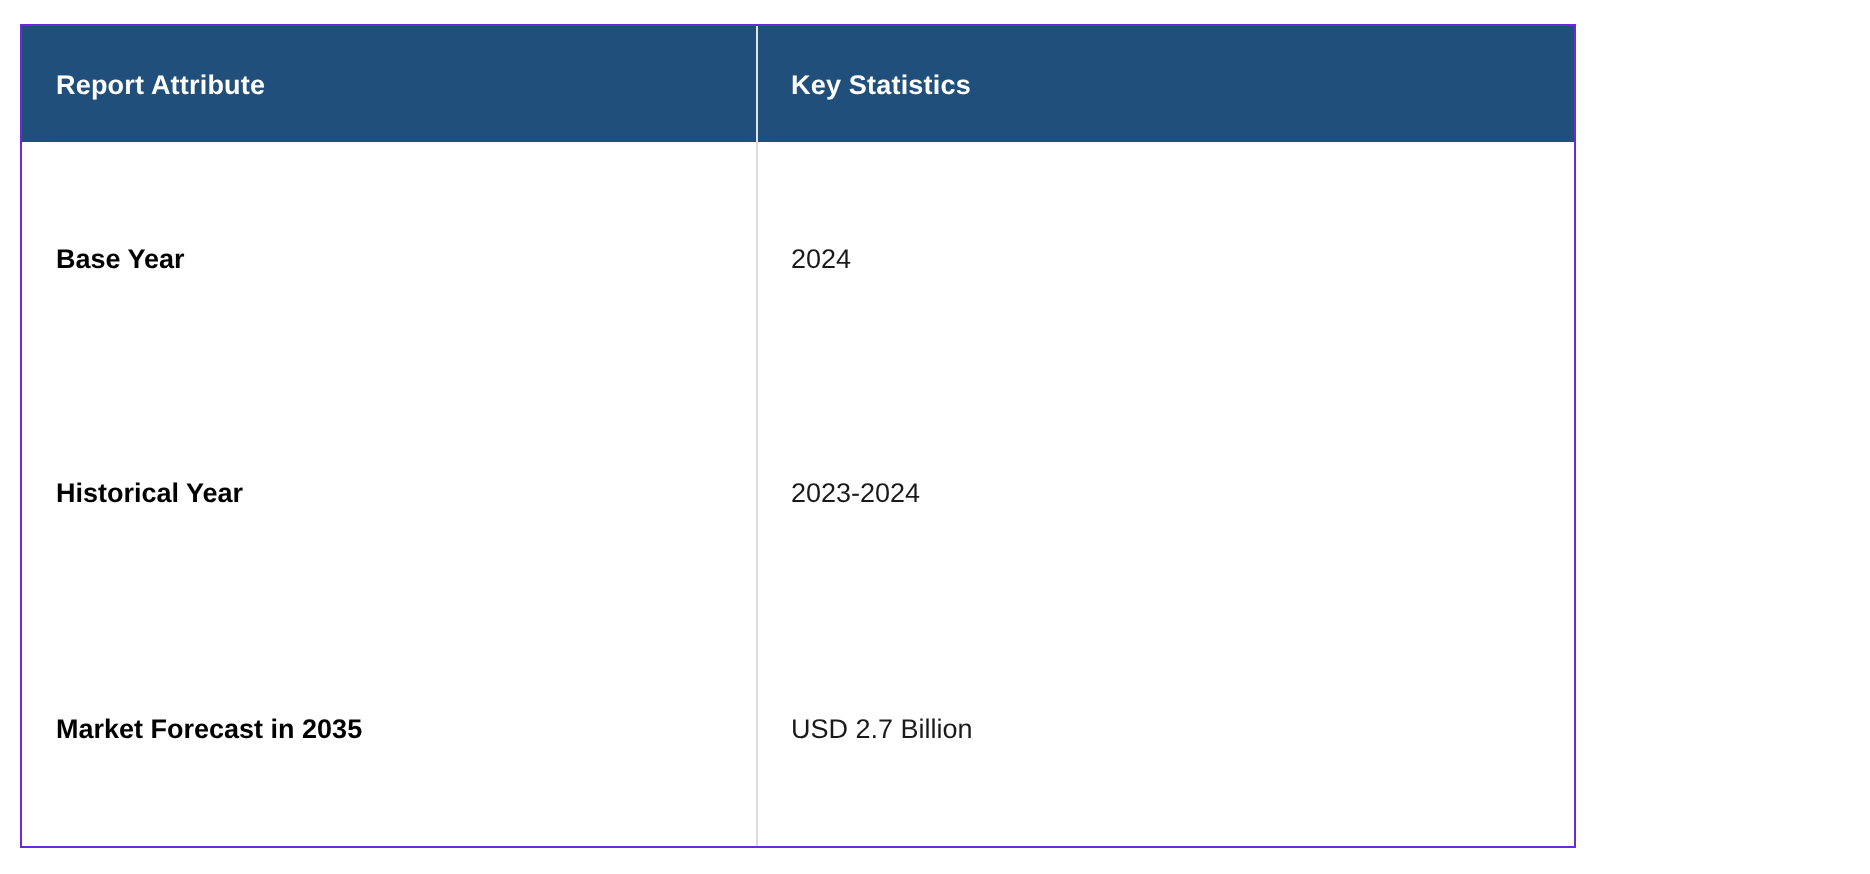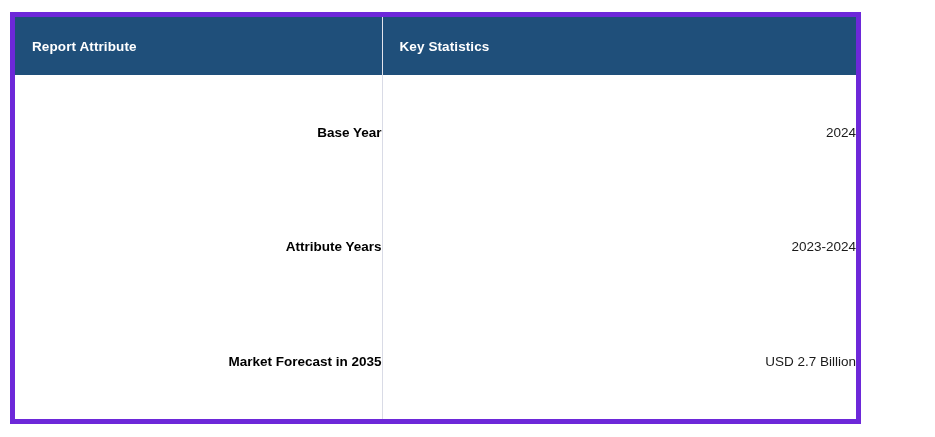--- a/index.html
+++ b/index.html
@@ -10,24 +10,24 @@
     width: 935px;
     height: 437px;
     background: #ffffff;
     font-family: "Liberation Sans", sans-serif;
     overflow: hidden;
   }
   .table-wrap {
     position: absolute;
     left: 10px;
     top: 12px;
-    width: 851px;
+    width: 778px;
     height: 412px;
     box-sizing: border-box;
-    border: 5px solid #6d28d9;
+    border: 1px solid #6d28d9;
     background: #6d28d9;
   }
   table.report-table {
     width: 100%;
     height: 100%;
     border-collapse: collapse;
     table-layout: fixed;
   }
   table.report-table col.col-attr { width: 367px; }
   table.report-table col.col-stat { width: auto; }
@@ -47,21 +47,21 @@
     font-family: "Liberation Sans", sans-serif;
     letter-spacing: 0.1px;
   }
   thead th.th-attr {
     border-right: 1px solid #e3e4ec;
   }
 
   tbody tr {
     height: 59px;
   }
-  tbody tr.row-odd  { background: #ffffff; text-align: right; }
+  tbody tr.row-odd  { background: #ffffff; }
   tbody tr.row-even { background: #e7e9f3; }
 
   tbody td {
     height: 59px;
     padding: 0 0 0 17px;
     margin: 0;
     vertical-align: middle;
     font-size: 13.5px;
     font-family: "Liberation Sans", sans-serif;
     color: #111111;
@@ -90,21 +90,21 @@
         <th class="th-attr">Report Attribute</th>
         <th class="th-stat">Key Statistics</th>
       </tr>
     </thead>
     <tbody>
       <tr class="row-odd">
         <td class="cell-attr">Base Year</td>
         <td class="cell-stat">2024</td>
       </tr>
       <tr class="row-odd">
-        <td class="cell-attr">Attribute Years</td>
+        <td class="cell-attr">Historical Year</td>
         <td class="cell-stat">2023-2024</td>
       </tr>
       <tr class="row-odd">
         <td class="cell-attr">Market Forecast in 2035</td>
         <td class="cell-stat">USD 2.7 Billion</td>
       </tr>
     </tbody>
   </table>
 </div>
 

